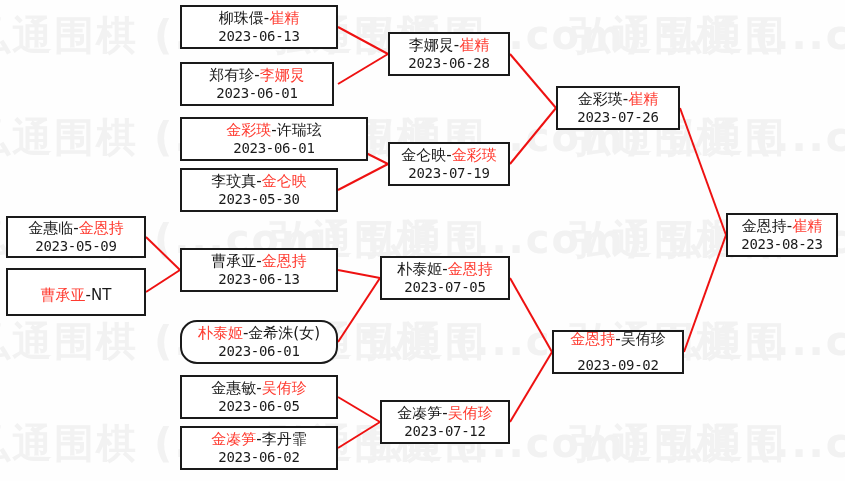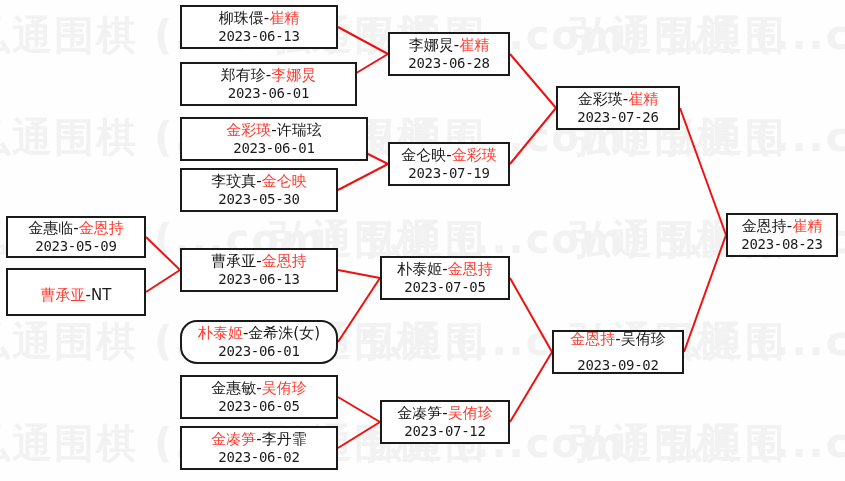--- a/index.html
+++ b/index.html
@@ -106,21 +106,21 @@
       <line x1="510" y1="422" x2="552" y2="352" stroke="#ee1111" stroke-width="2"></line>
       <line x1="680" y1="108" x2="726" y2="235" stroke="#ee1111" stroke-width="2"></line>
       <line x1="684" y1="352" x2="726" y2="235" stroke="#ee1111" stroke-width="2"></line>
     </svg>
 
   <div id="nodes">
       <div class="node" style="left: 180px; top: 5px; width: 158px; height: 44px; text-align: center;">
         <div class="match"><span>柳珠儇</span><span>-</span><span class="w">崔精</span></div>
         <div class="date">2023-06-13</div>
       </div>
-      <div class="node" style="left: 180px; top: 62px; width: 177px; height: 44px;">
+      <div class="node" style="left: 180px; top: 62px; width: 154px; height: 44px;">
         <div class="match"><span>郑有珍</span><span>-</span><span class="w">李娜炅</span></div>
         <div class="date">2023-06-01</div>
       </div>
       <div class="node" style="left: 180px; top: 117px; width: 188px; height: 44px;">
         <div class="match"><span class="w">金彩瑛</span><span>-</span><span>许瑞玹</span></div>
         <div class="date">2023-06-01</div>
       </div>
       <div class="node" style="left: 180px; top: 168px; width: 158px; height: 44px;">
         <div class="match"><span>李玟真</span><span>-</span><span class="w">金仑映</span></div>
         <div class="date">2023-05-30</div>

